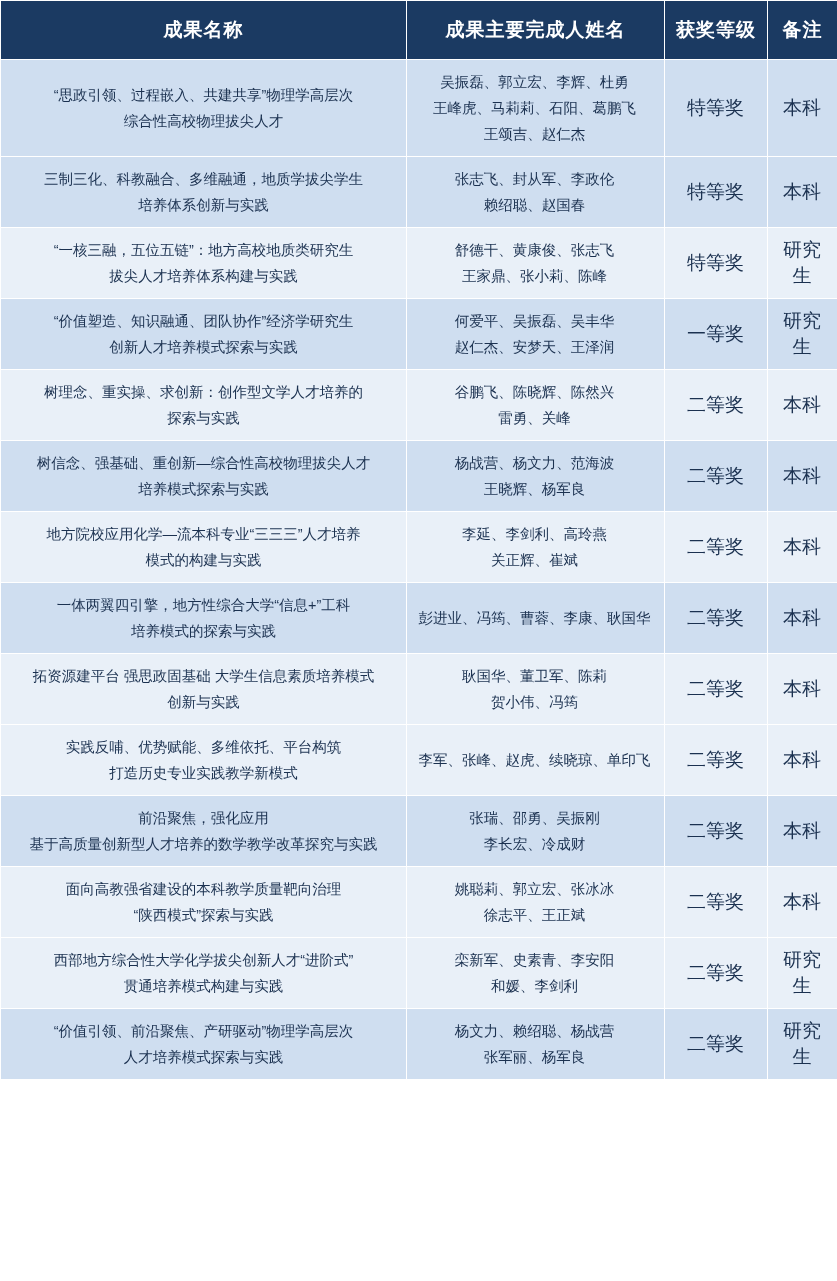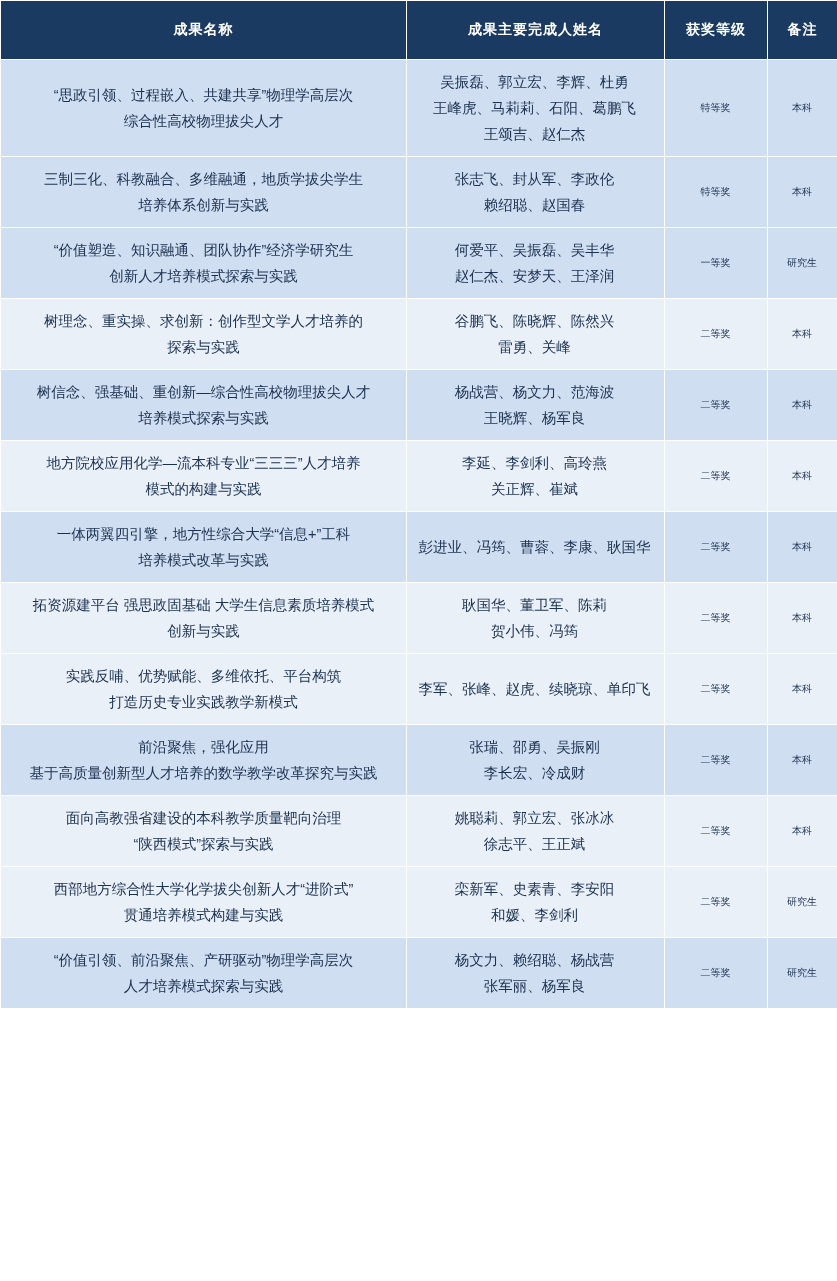--- a/index.html
+++ b/index.html
@@ -19,41 +19,41 @@
     table-layout:fixed;
   }
   col.c1{width:406px;}
   col.c2{width:258px;}
   col.c3{width:103px;}
   col.c4{width:70px;}
 
   thead th{
     background:#1b3a62;
     color:#ffffff;
-    font-size:14px;
+    font-size:19px;
     font-weight:bold;
     height:56px;
     border:1px solid #ffffff;
     letter-spacing:1px;
     vertical-align:middle;
   }
   tbody td{
     border:1px solid #ffffff;
     text-align:center;
     vertical-align:middle;
     font-size:14.5px;
     line-height:26px;
     padding:9px 8px;
     box-sizing:border-box;
   }
   tbody tr.odd td{background:#cfdef0;}
   tbody tr.even td{background:#e9f0f8;}
   td.name{ text-align:center; }
   td.people{ text-align:center;padding-left:6px; }
-  td.level,td.note{ font-size:10px;padding-left:7px; }
+  td.level,td.note{ font-size:19px;padding-left:7px; }
   .line{display:block;}
 </style>
 </head>
 <body>
 
 <div class="table-wrap">
   <table>
     <colgroup>
       <col class="c1">
         <col class="c2">
@@ -87,20 +87,32 @@
             <span class="line">三制三化、科教融合、多维融通，地质学拔尖学生</span>
             <span class="line">培养体系创新与实践</span>
           </td>
           <td class="people">
             <span class="line">张志飞、封从军、李政伦</span>
             <span class="line">赖绍聪、赵国春</span>
           </td>
           <td class="level">特等奖</td>
           <td class="note">本科</td>
         </tr>
+        <tr class="even">
+          <td class="name">
+            <span class="line">“一核三融，五位五链”：地方高校地质类研究生</span>
+            <span class="line">拔尖人才培养体系构建与实践</span>
+          </td>
+          <td class="people">
+            <span class="line">舒德干、黄康俊、张志飞</span>
+            <span class="line">王家鼎、张小莉、陈峰</span>
+          </td>
+          <td class="level">特等奖</td>
+          <td class="note">研究生</td>
+        </tr>
         <tr class="odd">
           <td class="name">
             <span class="line">“价值塑造、知识融通、团队协作”经济学研究生</span>
             <span class="line">创新人才培养模式探索与实践</span>
           </td>
           <td class="people">
             <span class="line">何爱平、吴振磊、吴丰华</span>
             <span class="line">赵仁杰、安梦天、王泽润</span>
           </td>
           <td class="level">一等奖</td>
@@ -138,21 +150,21 @@
           <td class="people">
             <span class="line">李延、李剑利、高玲燕</span>
             <span class="line">关正辉、崔斌</span>
           </td>
           <td class="level">二等奖</td>
           <td class="note">本科</td>
         </tr>
         <tr class="odd">
           <td class="name">
             <span class="line">一体两翼四引擎，地方性综合大学“信息+”工科</span>
-            <span class="line">培养模式改革与实践</span>
+            <span class="line">培养模式的探索与实践</span>
           </td>
           <td class="people">
             <span class="line">彭进业、冯筠、曹蓉、李康、耿国华</span>
           </td>
           <td class="level">二等奖</td>
           <td class="note">本科</td>
         </tr>
         <tr class="even">
           <td class="name">
             <span class="line">拓资源建平台 强思政固基础 大学生信息素质培养模式</span>

